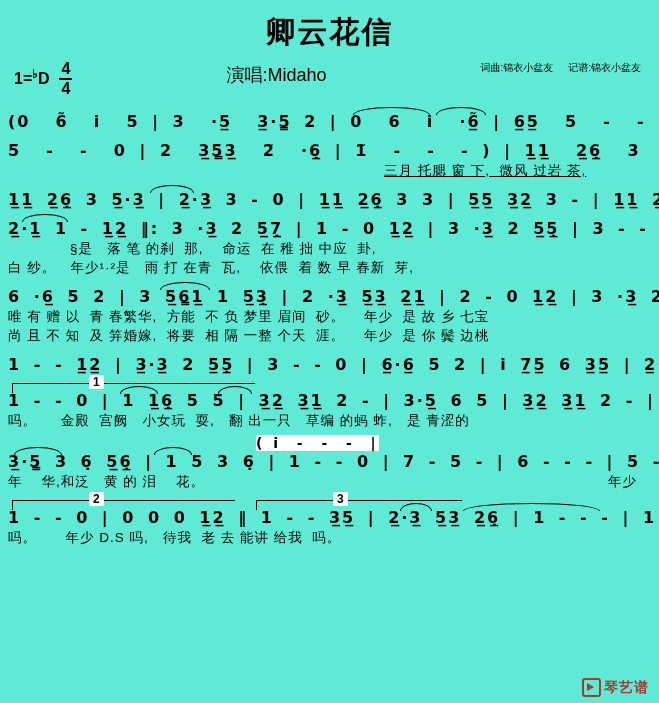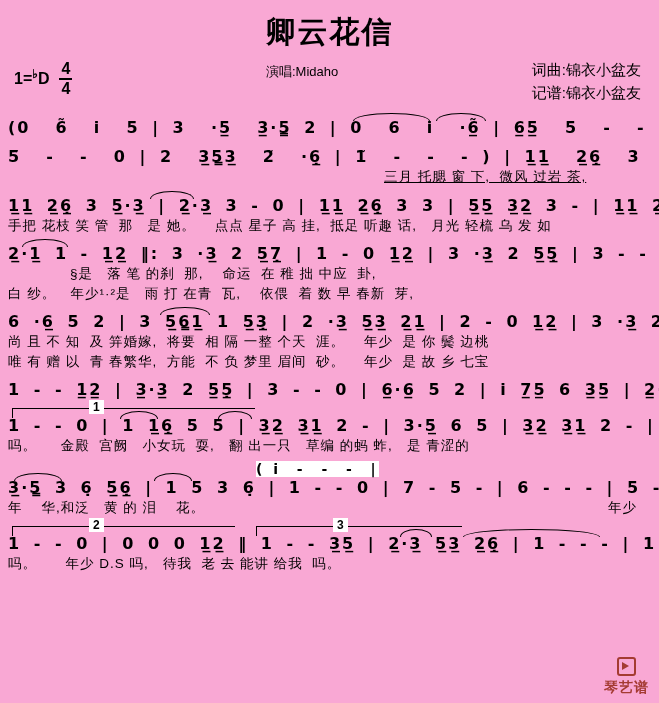--- a/index.html
+++ b/index.html
@@ -1,20 +1,20 @@
 <!DOCTYPE html>
 <html><head>
 <meta charset="utf-8">
 <style>
   html,body{margin:0;padding:0;background:#fff;}
   .sheet{
     position:relative;
     width:659px;height:703px;
     margin:0 auto;
-    background:#f9a8d4;
+    background:#5eead4;
     color:#000;
     font-family:"Liberation Sans",sans-serif;
     overflow:hidden;
   }
   .title{
     text-align:center;
     font-size:30px;
     font-weight:bold;
     padding-top:12px;
     letter-spacing:2px;
@@ -25,22 +25,22 @@
     justify-content:space-between;
     align-items:flex-start;
     padding:8px 18px 2px 14px;
     font-size:15px;
   }
   .keysig{display:flex;align-items:center;font-weight:bold;font-size:16px;}
   .flat{font-size:12px;vertical-align:super;position:relative;top:-5px;}
   .timesig{display:inline-flex;flex-direction:column;align-items:center;margin-left:10px;font-weight:bold;line-height:1;}
   .timesig .num{border-bottom:2px solid #000;padding:0 2px 1px;}
   .timesig .den{padding-top:1px;}
-  .credits{display:flex;flex-direction:column;gap:4px;font-size:15px;}
-  .singer{font-size:13px;padding-top:2px;}
+  .credits{display:flex;flex-direction:row;gap:15px;font-size:10px;}
+  .singer{font-size:18px;padding-top:2px;}
   .score{padding:4px 8px 0 8px;}
   .row{position:relative;margin-top:9px;}
   .notation{
     font-family:"DejaVu Sans",sans-serif;
     font-weight:bold;
     font-size:16px;
     letter-spacing:2px;
     word-spacing:5px;
     white-space:pre;
     line-height:1.25;
@@ -70,21 +70,21 @@
   }
   .inset{
     position:absolute;top:-17px;left:248px;
     font-family:"DejaVu Sans",sans-serif;
     font-weight:bold;font-size:14px;
     letter-spacing:3px;white-space:pre;
     background:#fff;
   }
   .footer{
     position:absolute;right:10px;bottom:6px;
-    display:flex;align-items:center;gap:3px;flex-direction:column;
+    display:flex;align-items:center;gap:3px;
   }
   .logo-icon{
     width:15px;height:15px;border:2px solid #a43b32;border-radius:3px;
     position:relative;
   }
   .logo-icon::after{
     content:"";position:absolute;left:3px;top:3px;
     width:0;height:0;
     border-left:7px solid #a43b32;
     border-top:4px solid transparent;
@@ -125,35 +125,34 @@
     </div>
 
     <div class="row">
       <div class="notation">5̃  -  -  0 | 2  3̲5̳3̲  2̃  ·6̲̣ | 1̃  -  -  - ) | 1̲1̲  2̲6̲̣  3  3 | 5̲5̲  3̲2̲  3  - |</div>
       <div class="lyric indent-right">三月 托腮 窗 下,  微风 过岩 茶,</div>
     </div>
 
     <div class="row">
       <div class="arc" style="left:142px;width:42px;"></div>
       <div class="notation">1̲1̲ 2̲6̲̣ 3 5̲·3̲ | 2̲·3̲ 3 - 0 | 1̲1̲ 2̲6̲̣ 3 3 | 5̲5̲ 3̲2̲ 3 - | 1̲1̲ 2̲6̲̣ 3 5̲·3̲ |</div>
-      <div class="lyric">手把 花枝 笑 管  那   是 她。    点点 星子 高 挂,  抵足 听趣 话,   月光 轻梳 乌 发 如</div>
     </div>
 
     <div class="row">
       <div class="arc" style="left:14px;width:44px;"></div>
       <div class="notation">2̲·1̲ 1 - 1̲2̲ ‖: 3 ·3̲ 2 5̲7̲̣ | 1 - 0 1̲2̲ | 3 ·3̲ 2 5̲5̲̣ | 3 - - 0 |</div>
       <div class="lyric indent-seg">§是   落 笔 的刹  那,    命运  在 稚 拙 中应  卦,</div>
       <div class="lyric">白 纱。   年少¹·²是   雨 打 在青  瓦,    依偎  着 数 早 春新  芽,</div>
     </div>
 
     <div class="row">
       <div class="arc" style="left:152px;width:48px;"></div>
       <div class="notation">6 ·6̲ 5 2 | 3 5̲6̳1̲ 1 5̲3̲̣ | 2 ·3̲ 5̲3̲ 2̲1̲ | 2 - 0 1̲2̲ | 3 ·3̲ 2 5̲7̲̣ |</div>
+      <div class="lyric">唯 有 赠 以  青 春繁华,  方能  不 负 梦里 眉间  砂。    年少  是 故 乡 七宝</div>
       <div class="lyric">尚 且 不 知  及 笄婚嫁,  将要  相 隔 一整 个天  涯。    年少  是 你 鬓 边桃</div>
-      <div class="lyric">唯 有 赠 以  青 春繁华,  方能  不 负 梦里 眉间  砂。    年少  是 故 乡 七宝</div>
     </div>
 
     <div class="row">
       <div class="notation">1 - - 1̲2̲ | 3̲·3̲ 2 5̲5̲̣ | 3 - - 0 | 6̲·6̲ 5 2 | i 7̲5̲ 6 3̲5̲ | 2̲·3̲ 5̲3̲ 2̲6̲̣ |</div>
     </div>
 
     <div class="row" style="margin-top:16px;">
       <div class="volta" style="left:4px;width:242px;">
         <span class="vnum">1</span>
       </div>

